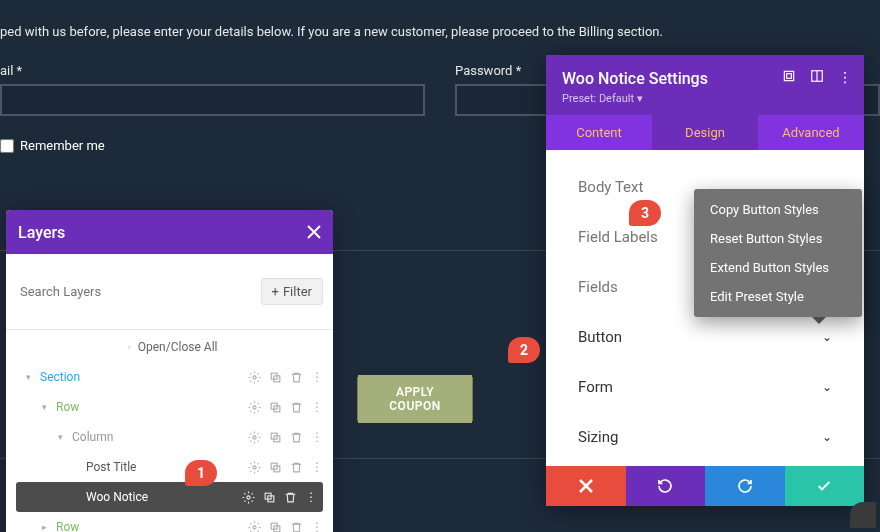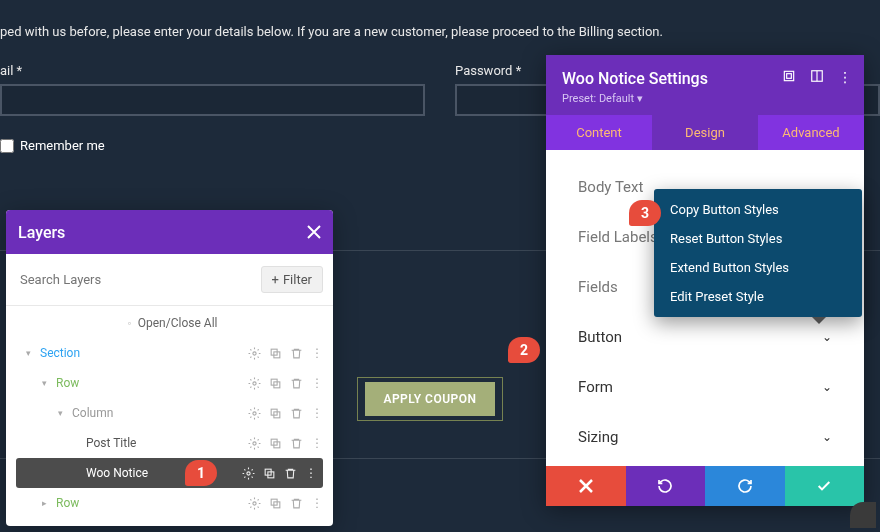--- a/index.html
+++ b/index.html
@@ -7,31 +7,31 @@
 
 
 .bg-form { position: absolute; top: 0; left: 0; right: 0; }
 .bg-intro { font-size: 13px; padding: 24px 12px 0 0; color: #e8e8e8; }
 .bg-fields { display: flex; gap: 30px; margin-top: 24px; }
 .bg-field { flex: 1; }
 .bg-field label { font-size: 13px; color: #e8e8e8; margin-bottom: 6px; display: block; }
 .bg-field input { width: 100%; height: 32px; background: #1b2736; border: 2px solid #4a5565; padding: 0 8px; color: #fff; }
 .bg-remember { margin-top: 22px; font-size: 13px; display: flex; align-items: center; gap: 6px; }
 .bg-remember input { width: 14px; height: 14px; }
-.coupon-btn-wrap { position: absolute; top: 377px; left: 357px; width: 146px; height: 44px; border: 1px solid #768251; display: flex; align-items: center; justify-content: center; }
+.coupon-btn-wrap { position: absolute; top: 377px; left: 357px; width: 116px; height: 44px; border: 1px solid #768251; display: flex; align-items: center; justify-content: center; }
 .coupon-btn { background: #a4af79; color: #fff; font-size: 12px; font-weight: 600; letter-spacing: 0.5px; border: none; padding: 10px 18px; }
 .bg-hr { position: absolute; top: 250px; left: 0; right: 0; height: 1px; background: #3a4654; }
 .bg-hr2 { position: absolute; top: 458px; left: 0; right: 0; height: 1px; background: #3a4654; }
 
 
 .layers-panel { position: absolute; top: 210px; left: 6px; width: 327px; background: #fff; color: #333; border-radius: 4px; box-shadow: 0 4px 24px rgba(0,0,0,0.3); overflow: hidden; }
 .layers-header { background: #6c2eb9; color: #fff; height: 44px; display: flex; align-items: center; justify-content: space-between; padding: 0 12px; }
 .layers-header h3 { font-size: 16px; font-weight: 500; }
 .layers-close { font-size: 18px; cursor: pointer; }
-.layers-search { display: flex; padding: 12px 10px; gap: 24px; border-bottom: 1px solid #e8e8e8; align-items: flex-end; }
+.layers-search { display: flex; padding: 24px 10px; gap: 24px; border-bottom: 1px solid #e8e8e8; align-items: flex-end; }
 .layers-search input { flex: 1; border: none; background: transparent; font-size: 13px; padding: 6px 4px; outline: none; }
 .layers-filter { background: #f1f1f1; border: 1px solid #e0e0e0; border-radius: 3px; padding: 5px 10px; font-size: 13px; color: #555; display: flex; align-items: center; gap: 4px; }
 .layers-openclose { font-size: 12px; color: #666; padding: 10px 16px 8px 22px; text-align: center; }
 .layers-tree { padding: 0 10px 8px 10px; }
 .layer-row { display: flex; align-items: center; height: 30px; font-size: 12px; position: relative; }
 .layer-label { flex: 1; padding-left: 4px; }
 .layer-actions { display: flex; gap: 8px; align-items: center; color: #aaa; }
 .layer-caret { width: 10px; color: #aaa; font-size: 9px; }
 .indent-1 { padding-left: 10px; }
 .indent-2 { padding-left: 26px; }
@@ -58,21 +58,21 @@
 .settings-item .chev { font-size: 12px; color: #333; }
 .settings-item.dark { color: #333; }
 .settings-footer { display: flex; height: 40px; }
 .settings-footer .fbtn { flex: 1; display: flex; align-items: center; justify-content: center; color: #fff; font-size: 15px; }
 .fbtn.red { background: #e74c3c; }
 .fbtn.purple { background: #6c2eb9; }
 .fbtn.blue { background: #2b87da; }
 .fbtn.green { background: #29c4a9; }
 
 
-.ctx-menu { position: absolute; top: 189px; right: 18px; width: 208px; background: #0c4a6e; color: #fff; border-radius: 3px; box-shadow: 0 6px 20px rgba(0,0,0,0.4); padding: 6px 0; z-index: 20; }
+.ctx-menu { position: absolute; top: 189px; right: 18px; width: 168px; background: #737373; color: #fff; border-radius: 3px; box-shadow: 0 6px 20px rgba(0,0,0,0.4); padding: 6px 0; z-index: 20; }
 .ctx-menu::after { content: ""; position: absolute; bottom: -7px; right: 36px; width: 0; height: 0; border-left: 7px solid transparent; border-right: 7px solid transparent; border-top: 7px solid #4c4c4c; }
 .ctx-item { padding: 7px 16px; font-size: 13px; }
 
 
 .callout { position: absolute; width: 32px; height: 26px; background: #e74c3c; border-radius: 14px 14px 14px 3px; transform: rotate(0deg); display: flex; align-items: center; justify-content: center; color: #fff; font-weight: 700; font-size: 14px; z-index: 30; }
 .callout.c1 { top: 460px; left: 185px; }
 .callout.c2 { top: 337px; left: 508px; }
 .callout.c3 { top: 200px; left: 629px; }
 svg { display: block; }
 

